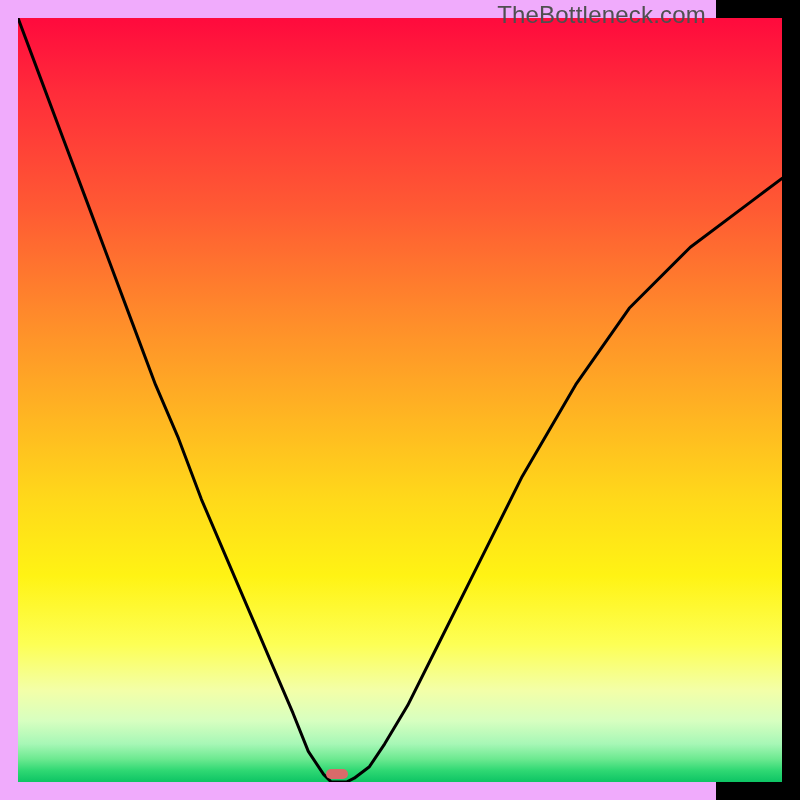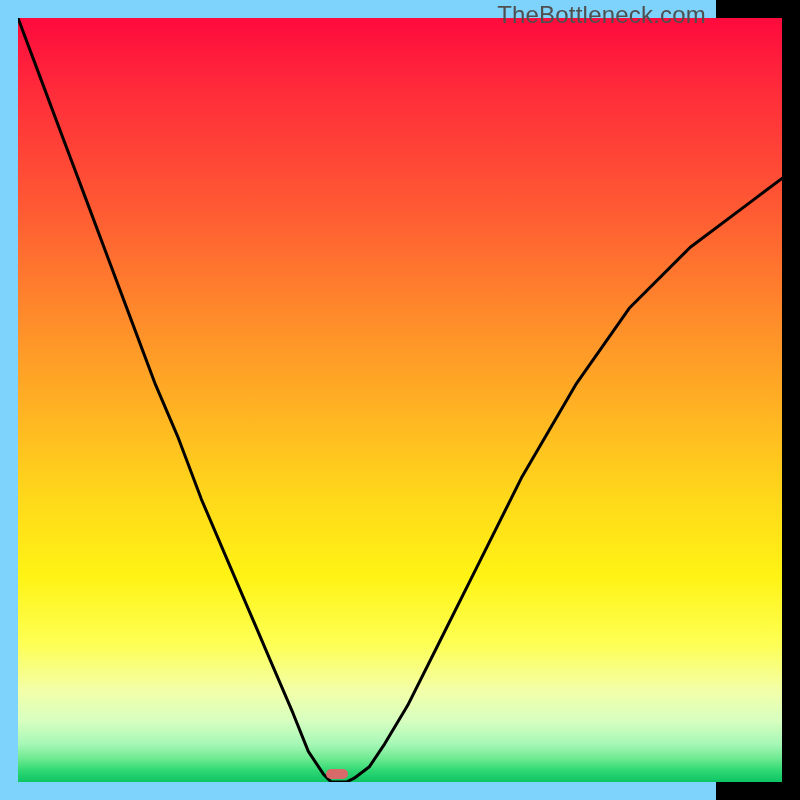--- a/index.html
+++ b/index.html
@@ -8,21 +8,21 @@
     width: 800px;
     height: 800px;
     overflow: hidden;
     background: #000;
     font-family: Arial, Helvetica, sans-serif;
   }
   .frame {
     position: relative;
     width: 716px;
     height: 800px;
-    background: #7dd3fc;
+    background: #f0abfc;
   }
   .plot-area {
     position: absolute;
     left: 18px;
     top: 18px;
     width: 764px;
     height: 764px;
     overflow: hidden;
   }
   .gradient {

